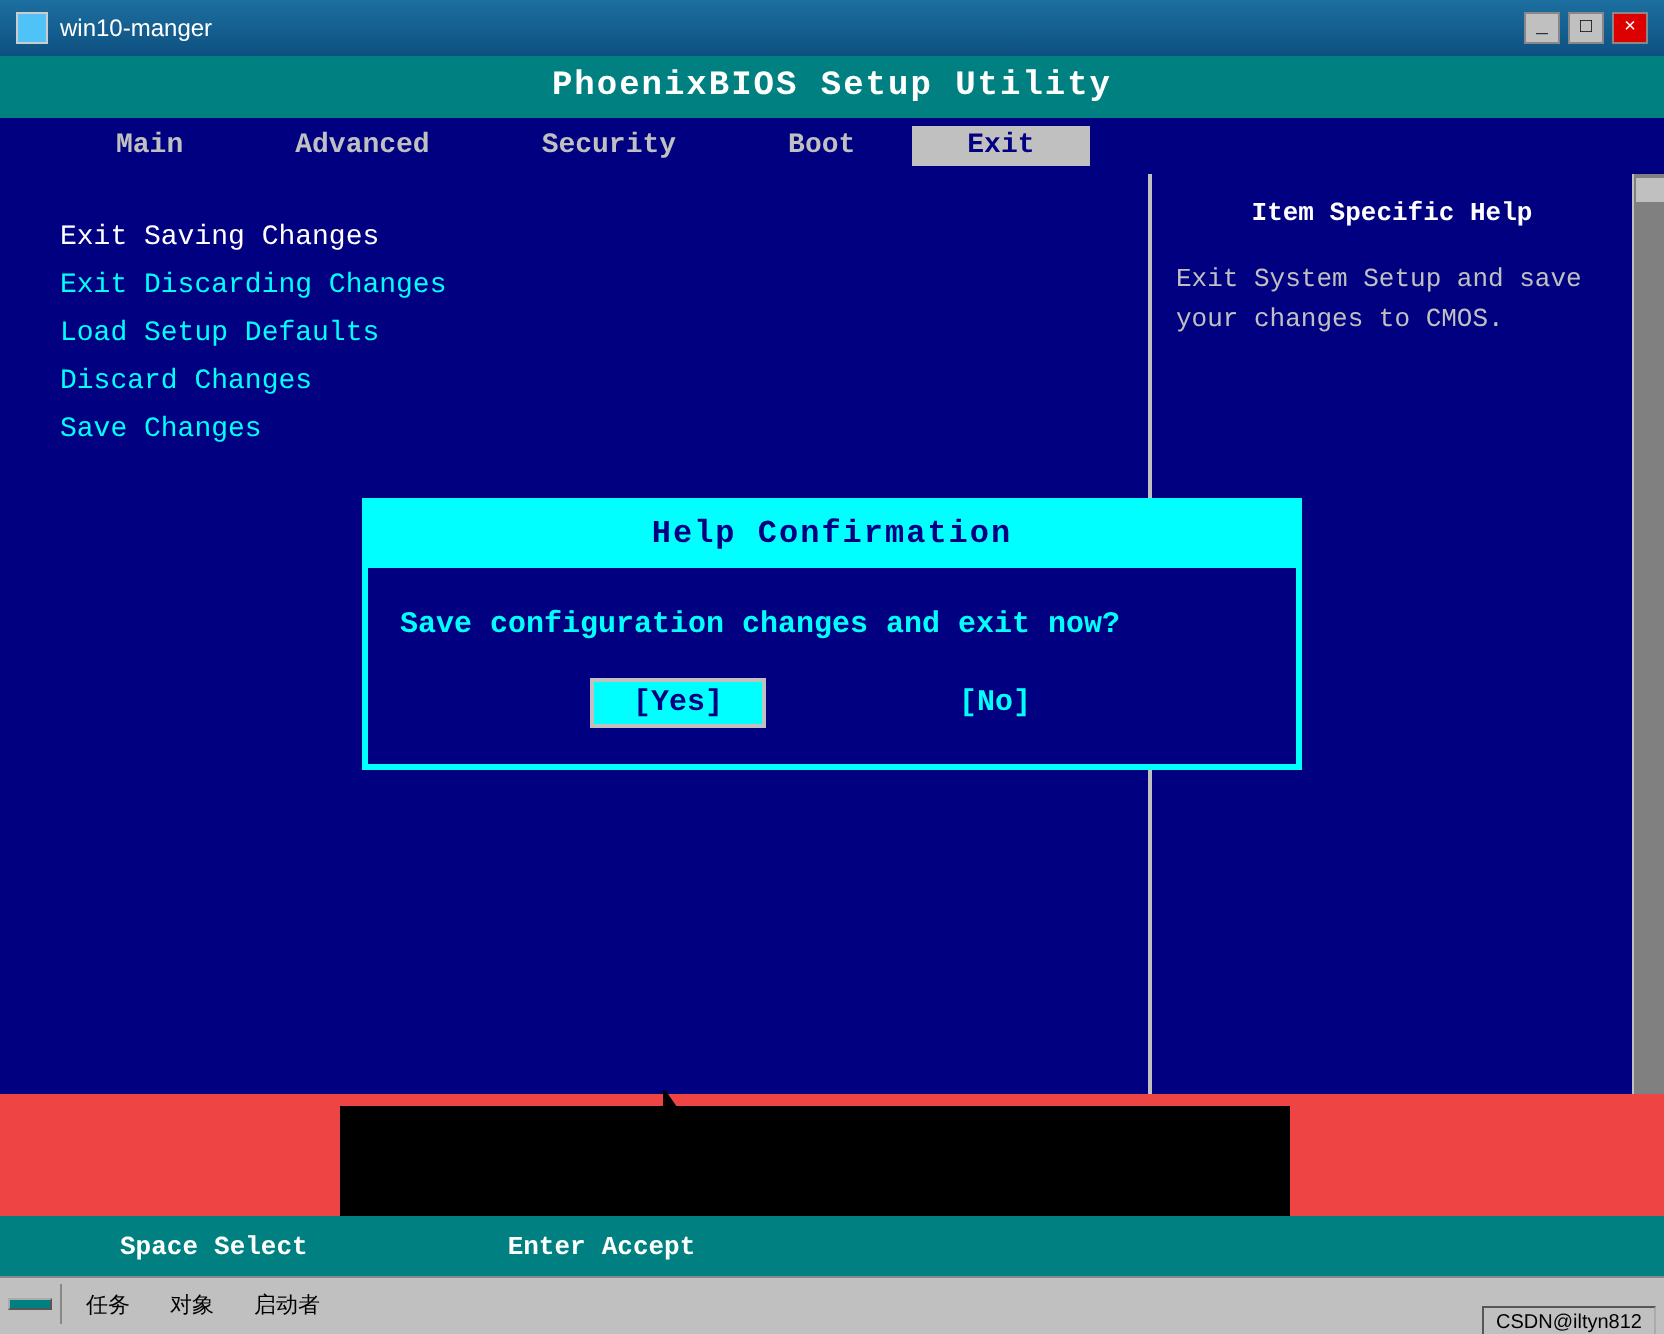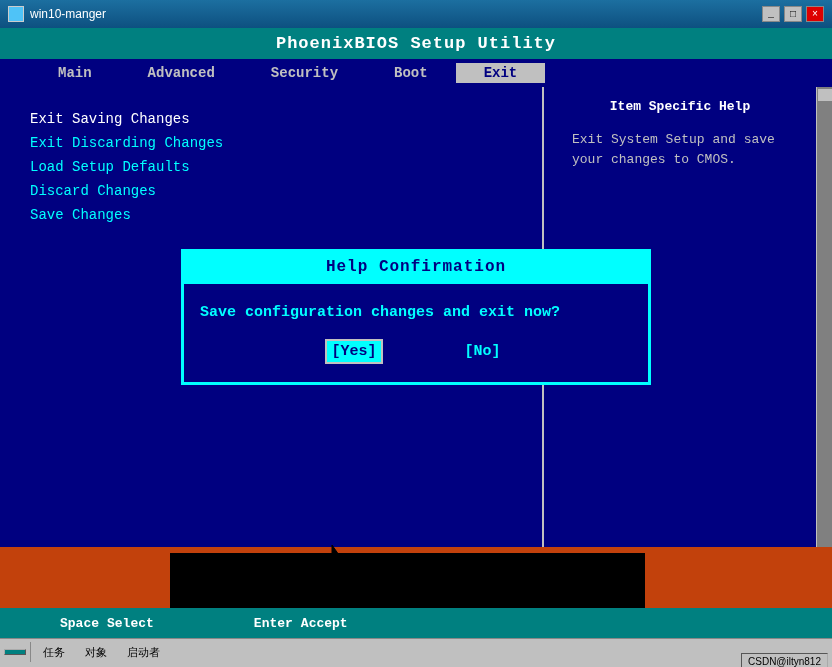--- a/index.html
+++ b/index.html
@@ -48,21 +48,21 @@
       align-items: center;
       justify-content: center;
       font-size: 10px;
       cursor: pointer;
     }
 
     
     #bios-container {
       width: 832px;
       height: 610px;
-      background: #c2410c;
+      background: #ef4444;
       position: relative;
     }
 
     
     #bios-header {
       background: #008080;
       text-align: center;
       padding: 6px;
       color: white;
       font-size: 17px;
@@ -88,21 +88,20 @@
       background: #c0c0c0;
       color: #000080;
     }
 
     
     #bios-content {
       display: flex;
       height: 460px;
       background: #000080;
       position: relative;
-      gap: 16px;
     }
 
     
     #left-panel {
       flex: 1;
       padding: 20px 30px;
       background: #000080;
       border-right: 2px solid #c0c0c0;
     }
 
@@ -198,21 +197,21 @@
     #dialog-buttons {
       display: flex;
       justify-content: center;
       gap: 80px;
     }
     .dialog-btn {
       color: #00ffff;
       font-size: 15px;
       font-weight: bold;
       cursor: pointer;
-      padding: 2px 4px;
+      padding: 2px 19px;
       text-align: center;
     }
     .dialog-btn.selected {
       background: #00ffff;
       color: #000080;
       outline: 2px solid #c0c0c0;
     }
 
     
     #status-bar {

